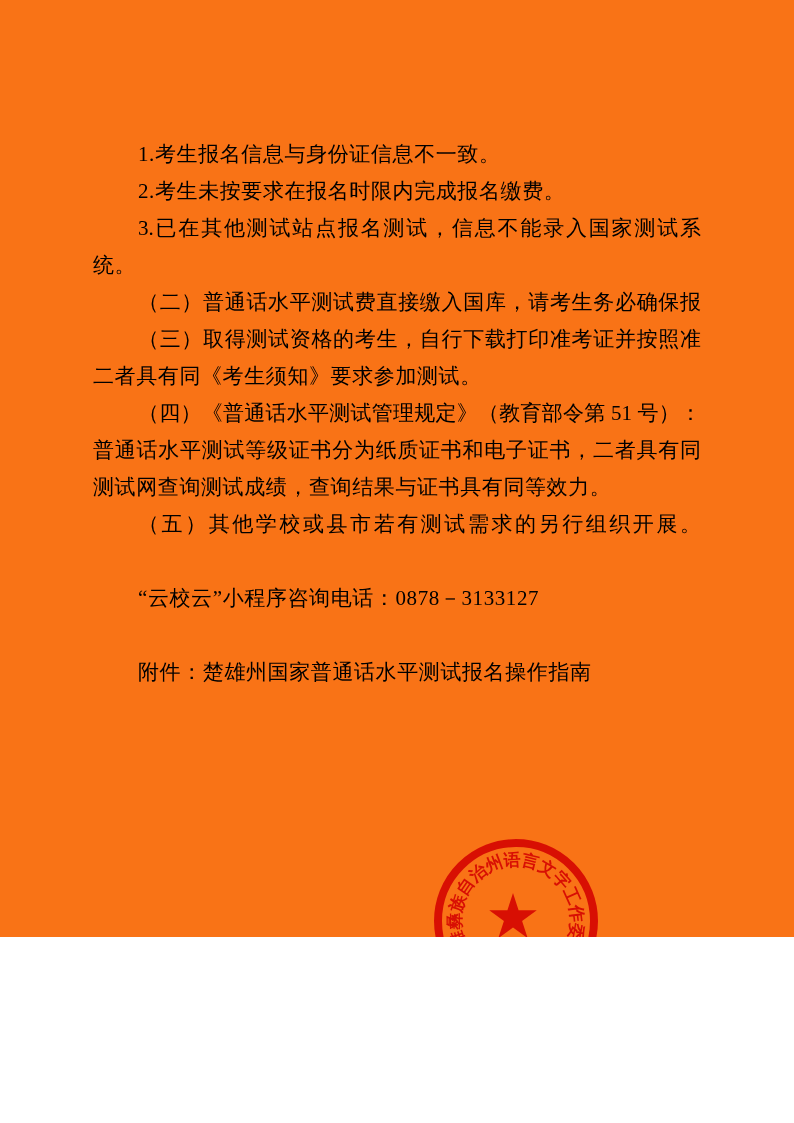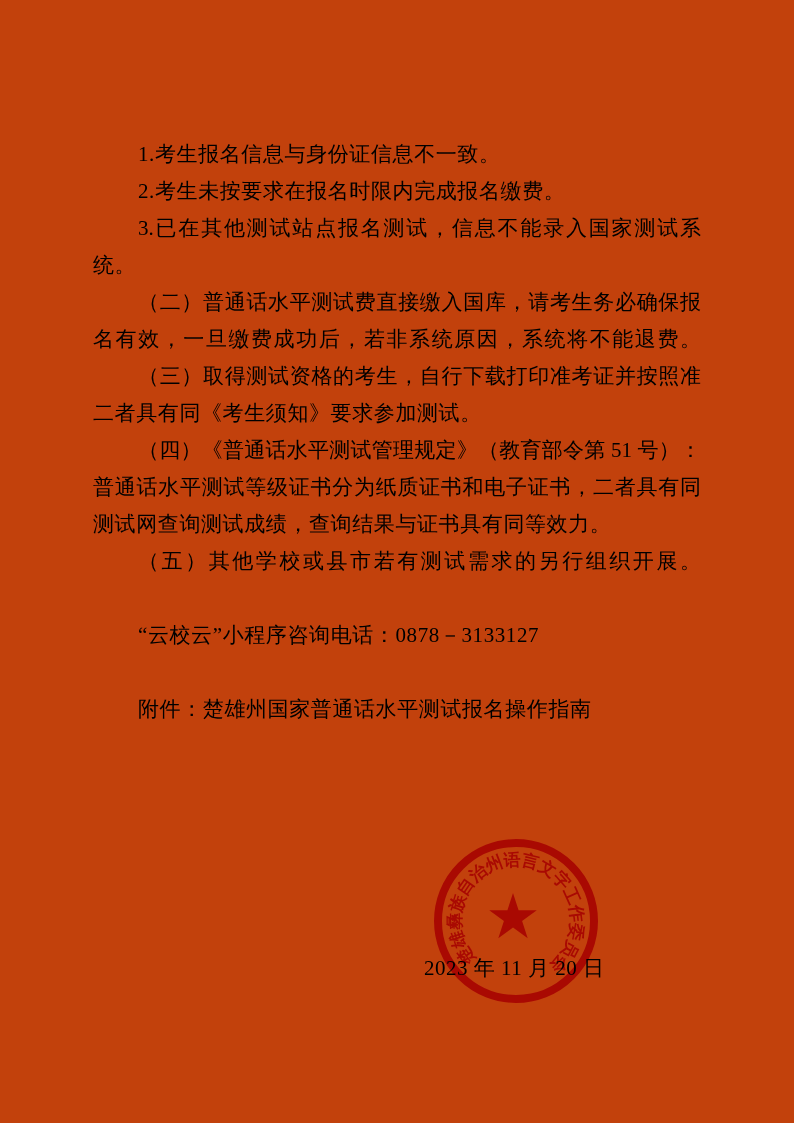--- a/index.html
+++ b/index.html
@@ -1,19 +1,19 @@
 <!DOCTYPE html>
 <html><head>
 <meta charset="utf-8">
 <style>
   html,body{margin:0;padding:0;background:#ffffff;}
   .page{
     position:relative;
-    width:794px;height:1123px;
-    background:#c2410c;
+    width:794px;height:937px;
+    background:#f97316;
     overflow:hidden;
     font-family:"Liberation Serif","DejaVu Serif",serif;
     color:#000000;
   }
   .content{
     position:absolute;
     left:93px;top:136px;width:608px;
   }
   .line{
     height:37px;line-height:37px;
@@ -56,21 +56,20 @@
 <body>
 
 <div class="page">
 
   <div class="content">
     <div class="line indent">1.考生报名信息与身份证信息不一致。</div>
     <div class="line indent">2.考生未按要求在报名时限内完成报名缴费。</div>
     <div class="line indent fill">3.已在其他测试站点报名测试，信息不能录入国家测试系</div>
     <div class="line">统。</div>
     <div class="line indent fill">（二）普通话水平测试费直接缴入国库，请考生务必确保报</div>
-    <div class="line fill">名有效，一旦缴费成功后，若非系统原因，系统将不能退费。</div>
     <div class="line indent fill">（三）取得测试资格的考生，自行下载打印准考证并按照准</div>
     <div class="line">二者具有同《考生须知》要求参加测试。</div>
     <div class="line indent fill">（四）《普通话水平测试管理规定》（教育部令第 51 号）：</div>
     <div class="line fill">普通话水平测试等级证书分为纸质证书和电子证书，二者具有同</div>
     <div class="line">测试网查询测试成绩，查询结果与证书具有同等效力。</div>
     <div class="line indent fill">（五）其他学校或县市若有测试需求的另行组织开展。</div>
     <div class="blank"></div>
     <div class="line indent">“云校云”小程序咨询电话：0878－3133127</div>
     <div class="blank"></div>
     <div class="line indent">附件：楚雄州国家普通话水平测试报名操作指南</div>

